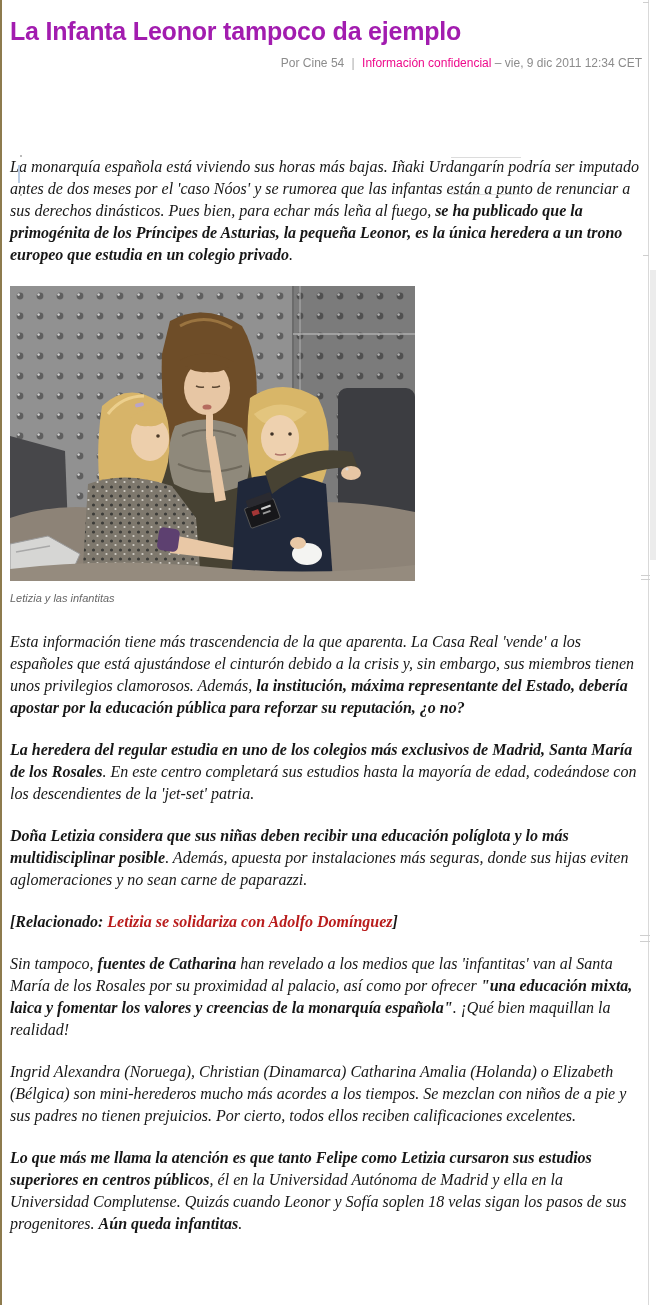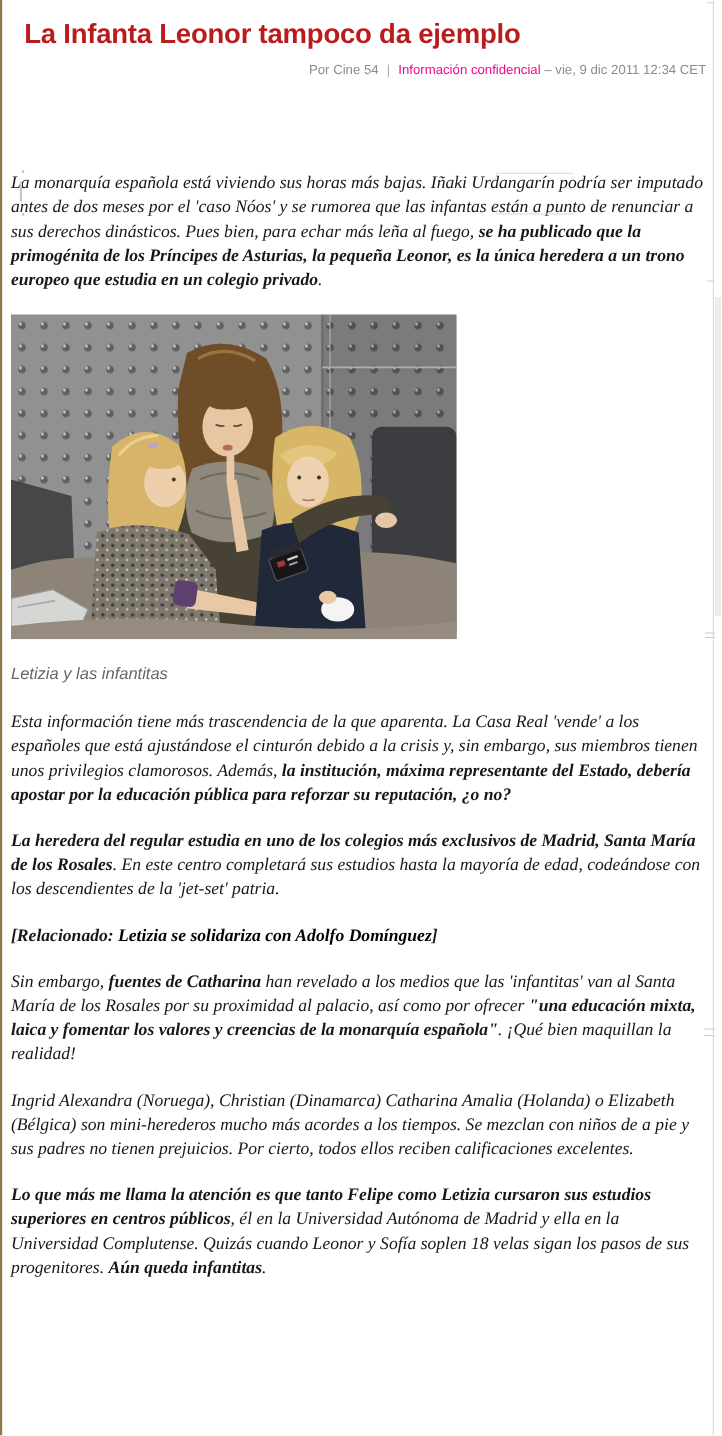--- a/index.html
+++ b/index.html
@@ -10,25 +10,25 @@
     height: 1305px;
     overflow: hidden;
     background: #fff;
     border-left: 2px solid #8d7b4e;
     font-family: "Liberation Sans", sans-serif;
   }
   .content { padding: 0 14px 0 8px; }
 
   
   h1.title {
-    margin: 16px 0 0 12px;
+    margin: 16px 0 0 0;
     font-size: 25px;
     line-height: 30px;
     font-weight: bold;
-    color: #b91c1c;
+    color: #a21caf;
     letter-spacing: -0.2px;
   }
   .byline {
     margin-top: 10px;
     font-size: 12px;
     color: #8c8c8c;
     text-align: right;
   }
   .byline .sep { margin: 0 4px; color: #aaa; }
   .byline a.cat {
@@ -45,33 +45,33 @@
     margin-top: 14px;
     font-family: "Liberation Serif", "DejaVu Serif", serif;
     font-size: 16px;
     line-height: 22px;
     color: #171717;
     font-style: italic;
   }
   .article p { margin: 0 0 20px 0; }
   .article .bold { font-weight: bold; }
   .article a.plink {
-    color: #000000;
+    color: #b91c1c;
     font-weight: bold;
     text-decoration: none;
     cursor: pointer;
   }
 
   
   figure.photo-fig { margin: 0 0 22px 0; padding: 0; }
   .photo-frame { width: 405px; height: 295px; display: block; background: #8f8f8f; }
   figcaption {
-    margin-top: 21px;
+    margin-top: 6px;
     font-family: "Liberation Sans", sans-serif;
-    font-size: 15px;
+    font-size: 11px;
     color: #666;
   }
 
   
   .right-line { position: absolute; right: 7px; top: 0; bottom: 0; width: 1px; background: #d9d9d9; }
   .tick { position: absolute; height: 1px; background: #cfcfcf; }
   .tick.t1 { right: 7px; width: 6px; top: 2px; }
   .tick.t2 { right: 7px; width: 6px; top: 255px; }
   .tick.t3 { right: 6px; width: 9px; top: 575px; }
   .tick.t4 { right: 6px; width: 9px; top: 579px; }
@@ -204,21 +204,22 @@
           <circle cx="337" cy="183" r="1.6" fill="#d8d8d8"></circle>
 
           <path d="M0,283 Q100,271 200,281 Q300,291 405,279 L405,295 L0,295 Z" fill="#958b7e"></path>
         </svg>
         <figcaption>Letizia y las infantitas</figcaption>
       </figure>
 
       <div id="rest-paras">
           <p><span>Esta información tiene más trascendencia de la que aparenta. La Casa Real 'vende' a los españoles que está ajustándose el cinturón debido a la crisis y, sin embargo, sus miembros tienen unos privilegios clamorosos. Además, </span><span class="bold">la institución, máxima representante del Estado, debería apostar por la educación pública para reforzar su reputación, ¿o no?</span></p>
           <p><span class="bold">La heredera del regular estudia en uno de los colegios más exclusivos de Madrid, Santa María de los Rosales</span><span>. En este centro completará sus estudios hasta la mayoría de edad, codeándose con los descendientes de la 'jet-set' patria.</span></p>
+          <p><span class="bold">Doña Letizia considera que sus niñas deben recibir una educación políglota y lo más multidisciplinar posible</span><span>. Además, apuesta por instalaciones más seguras, donde sus hijas eviten aglomeraciones y no sean carne de paparazzi.</span></p>
           <p><span class="bold">[Relacionado: </span><a href="#" class="plink bold">Letizia se solidariza con Adolfo Domínguez</a><span class="bold">]</span></p>
-          <p><span>Sin embargo, </span><span class="bold">fuentes de Catharina</span><span> han revelado a los medios que las 'infantitas' van al Santa María de los Rosales por su proximidad al palacio, así como por ofrecer </span><span class="bold">"una educación mixta, laica y fomentar los valores y creencias de la monarquía española"</span><span>. ¡Qué bien maquillan la realidad!</span></p>
+          <p><span>Sin tampoco, </span><span class="bold">fuentes de Catharina</span><span> han revelado a los medios que las 'infantitas' van al Santa María de los Rosales por su proximidad al palacio, así como por ofrecer </span><span class="bold">"una educación mixta, laica y fomentar los valores y creencias de la monarquía española"</span><span>. ¡Qué bien maquillan la realidad!</span></p>
           <p><span>Ingrid Alexandra (Noruega), Christian (Dinamarca) Catharina Amalia (Holanda) o Elizabeth (Bélgica) son mini-herederos mucho más acordes a los tiempos. Se mezclan con niños de a pie y sus padres no tienen prejuicios. Por cierto, todos ellos reciben calificaciones excelentes.</span></p>
           <p><span class="bold">Lo que más me llama la atención es que tanto Felipe como Letizia cursaron sus estudios superiores en centros públicos</span><span>, él en la Universidad Autónoma de Madrid y ella en la Universidad Complutense. Quizás cuando Leonor y Sofía soplen 18 velas sigan los pasos de sus progenitores. </span><span class="bold">Aún queda infantitas</span><span>.</span></p>
         </div>
 
     </div>
   </div>
 </div>
 
 </body></html>

